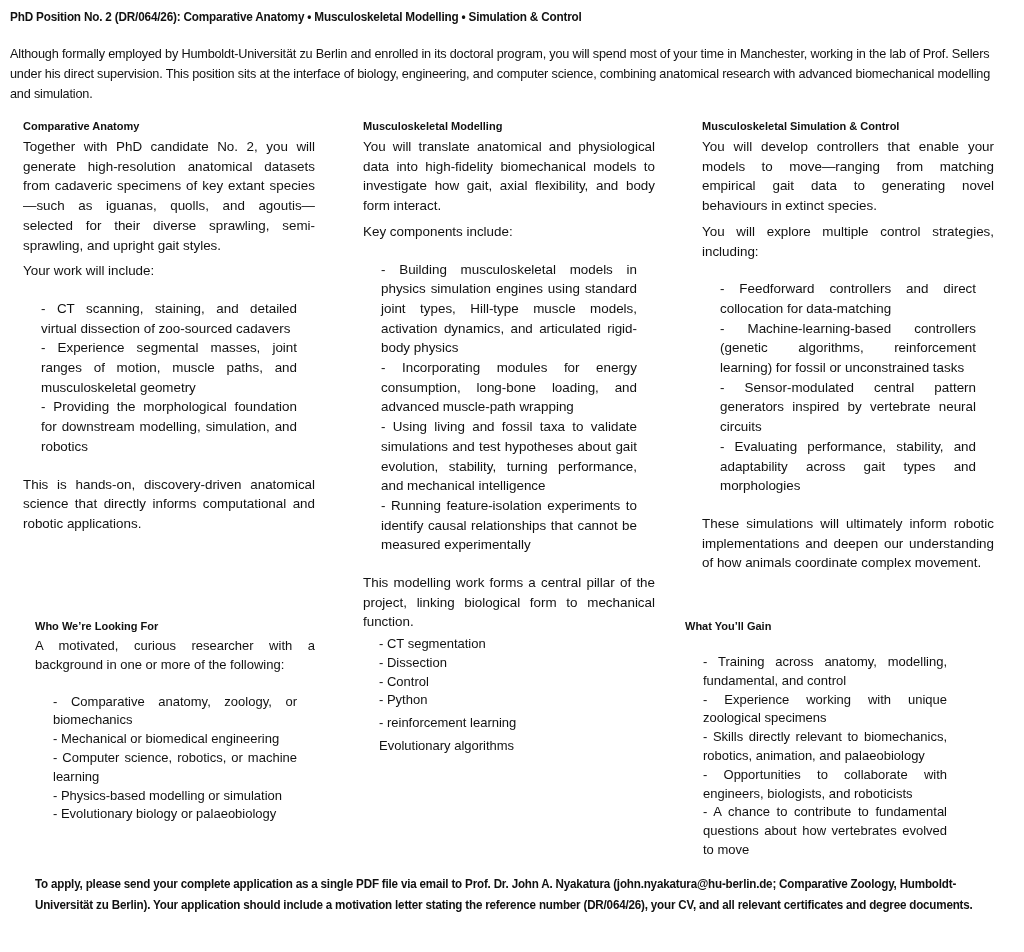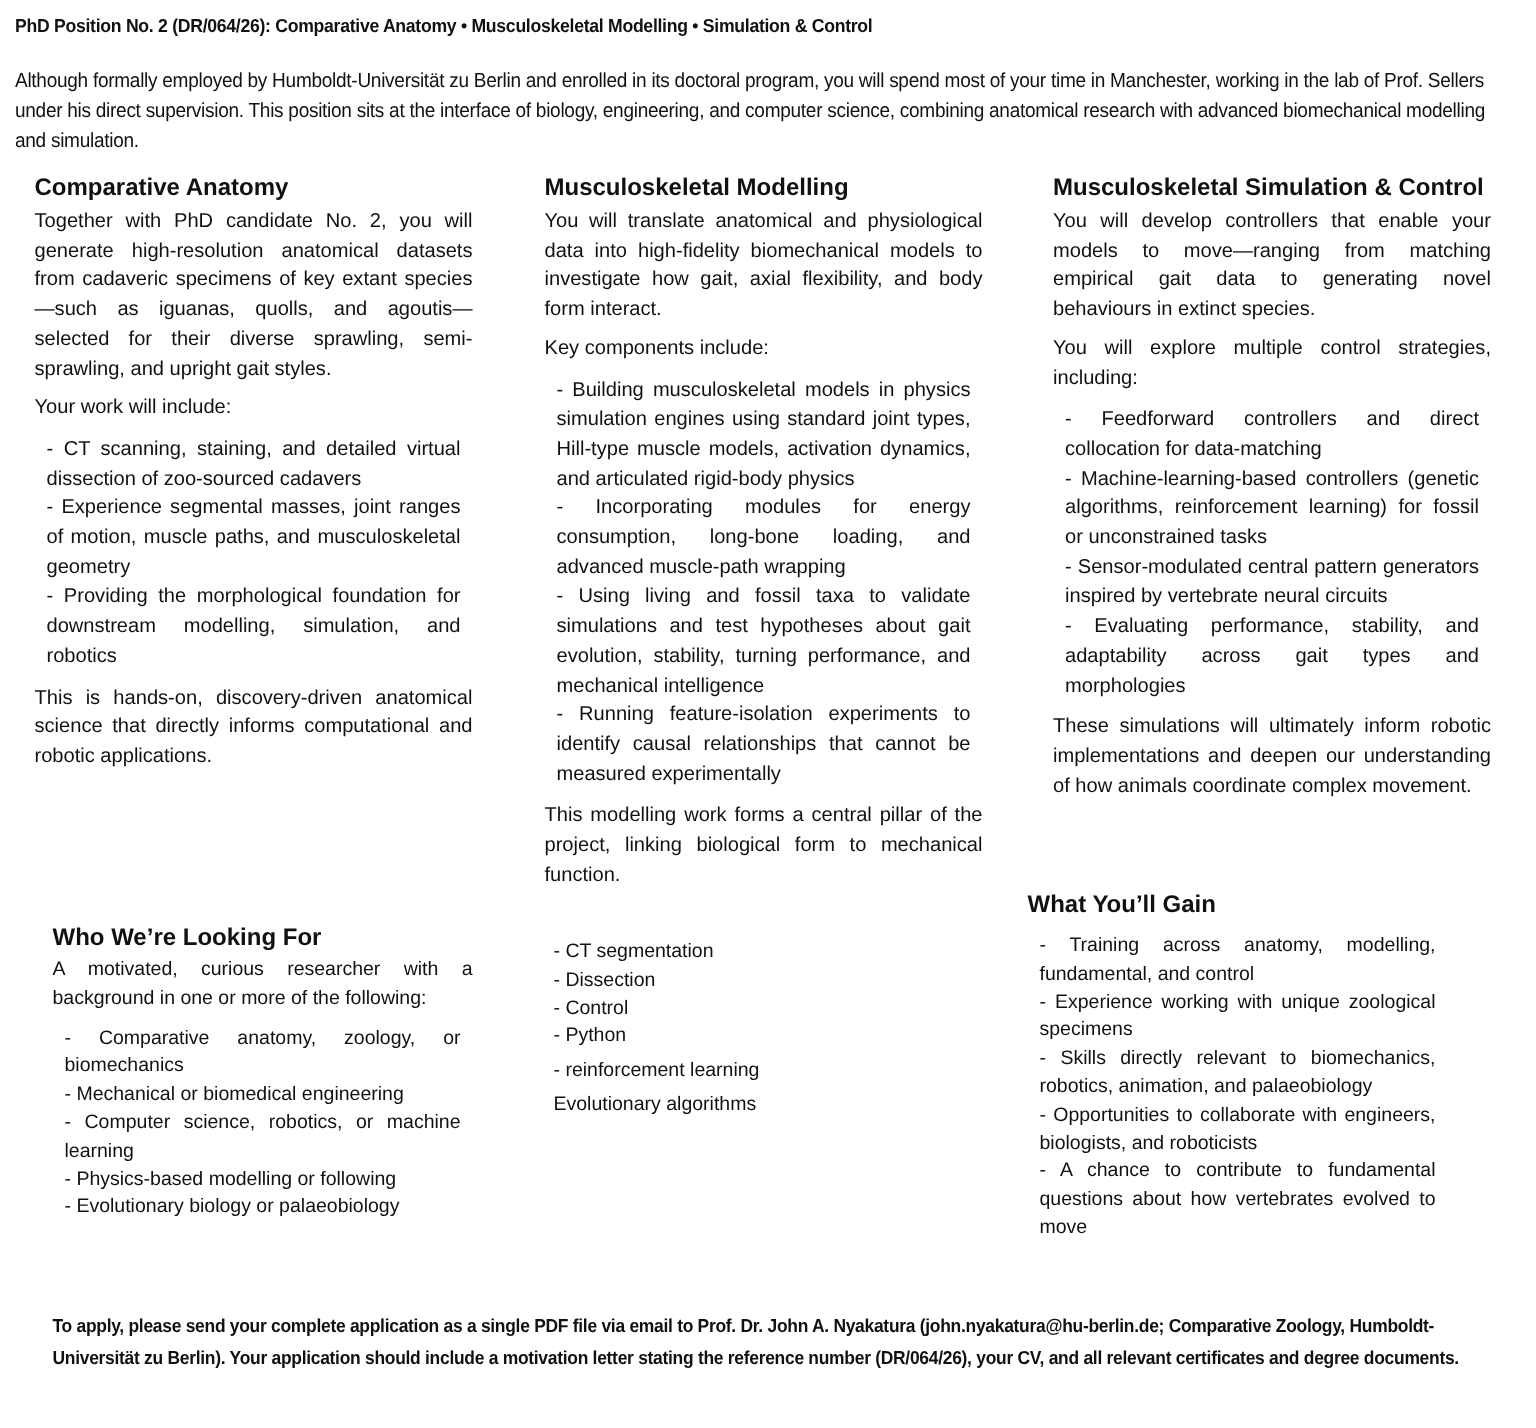--- a/index.html
+++ b/index.html
@@ -14,31 +14,31 @@
     }
     .intro {
       position: absolute; left: 10px; top: 44px; width: 1060px;
       font-size: 13.5px; line-height: 20px; letter-spacing: -0.2px;
       transform: scaleX(0.94); transform-origin: left top;
     }
     .col {
       position: absolute; font-size: 13.4px; line-height: 19.7px;
       text-align: justify;
     }
-    .col h3 { margin: 0 0 2px 0; font-size: 16px; font-weight: bold; line-height: 18px; }
+    .col h3 { margin: 0 0 2px 0; font-size: 11px; font-weight: bold; line-height: 18px; }
     .col p { margin: 0; }
     .col .gap { margin-top: 6px; }
-    .col ul { list-style: none; padding: 0; margin: 8px; }
+    .col ul { list-style: none; padding: 0; margin: 18px; }
     .col li { margin: 0; }
     .c1 { left: 23px; top: 117px; width: 292px; }
     .c2 { left: 363px; top: 117px; width: 292px; }
     .c3 { left: 702px; top: 117px; width: 292px; }
     .b1 { left: 35px; top: 617px; width: 280px; font-size: 13px; line-height: 18.8px; }
     .b2 { left: 361px; top: 617px; width: 300px; font-size: 13px; line-height: 18.8px; text-align: left; }
-    .b3 { left: 685px; top: 595px; width: 280px; font-size: 13px; line-height: 18.8px; }
+    .b3 { left: 685px; top: 617px; width: 280px; font-size: 13px; line-height: 18.8px; }
     .b2 h3 { line-height: 18.8px; }
     .footer {
       position: absolute; left: 35px; top: 874px; width: 1010px;
       font-size: 12.5px; font-weight: bold; line-height: 20.5px; letter-spacing: -0.2px;
       transform: scaleX(0.93); transform-origin: left top;
     }
   </style>
 </head>
 <body>
 
@@ -83,21 +83,21 @@
   <p class="gap">These simulations will ultimately inform robotic implementations and deepen our understanding of how animals coordinate complex movement.</p>
 </div>
 
 <div class="col b1">
   <h3>Who We’re Looking For</h3>
   <p>A motivated, curious researcher with a background in one or more of the following:</p>
   <ul>
     <li>- Comparative anatomy, zoology, or biomechanics</li>
     <li>- Mechanical or biomedical engineering</li>
     <li>- Computer science, robotics, or machine learning</li>
-    <li>- Physics-based modelling or following</li>
+    <li>- Physics-based modelling or simulation</li>
     <li>- Evolutionary biology or palaeobiology</li>
   </ul>
 </div>
 
 <div class="col b2">
   <ul>
     <li>- CT segmentation</li>
     <li>- Dissection</li>
     <li>- Control</li>
     <li>- Python</li>

